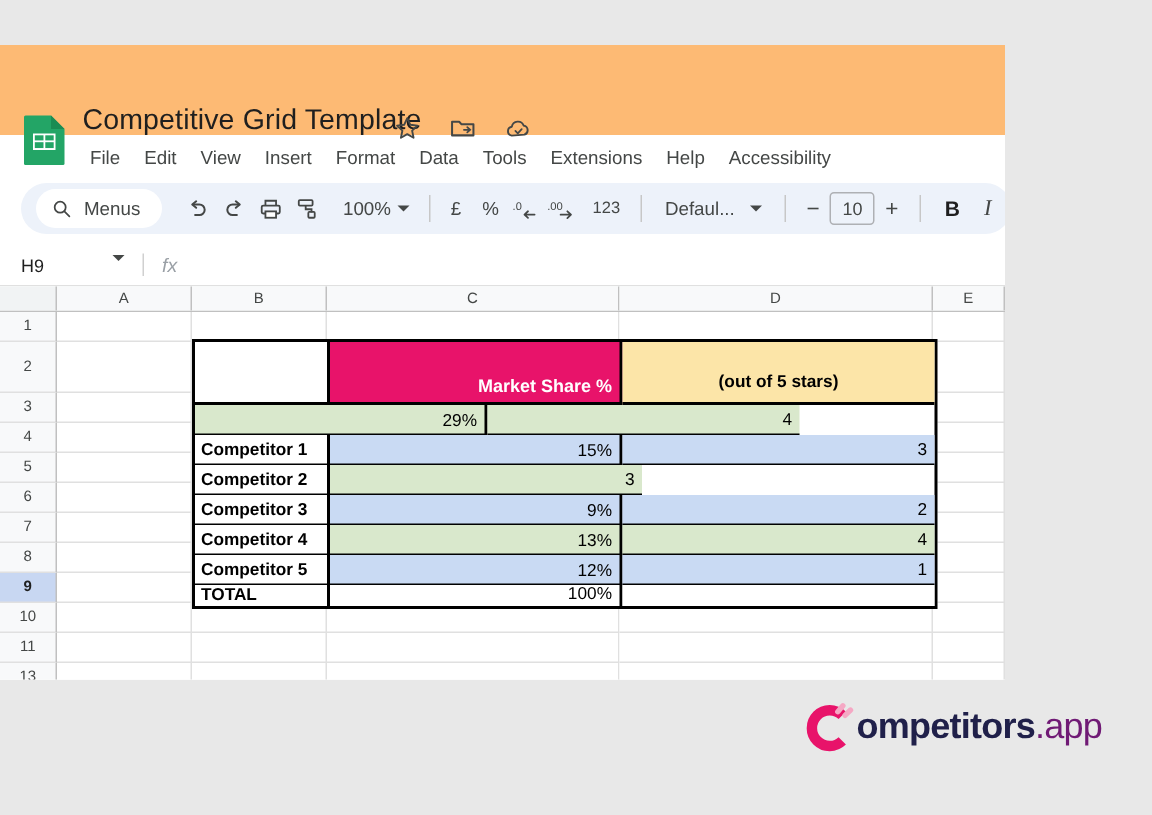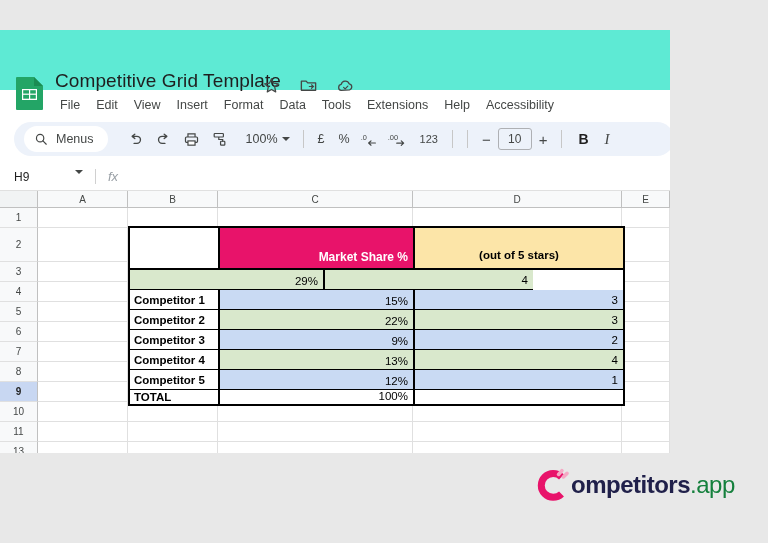--- a/index.html
+++ b/index.html
@@ -13,21 +13,21 @@
 
   
   #window {
     position: absolute; left: 0; top: 30px;
     width: 670px; height: 423px;
     background: #ffffff;
     overflow: hidden;
   }
 
   
-  .titlebar { position: relative; height: 60px; background:#5eead4; }
+  .titlebar { position: relative; height: 60px; background:#fdba74; }
   .sheets-icon {
     position:absolute; left:14px; top:46px; width:32px; height:34px;
   }
   .doc-title {
     position:absolute; left:55px; top:40px;
     font-size:19px; color:#1f1f1f; letter-spacing:.1px;
     white-space:nowrap;
   }
   .title-icons { position:absolute; left:262px; top:46px; display:flex; gap:18px; align-items:center; }
   .ticon { width:19px; height:19px; display:block; }
@@ -164,21 +164,21 @@
   #table .trow.total .c-label { font-weight:bold; }
 
   
   #logo {
     position:absolute; left:536px; top:468px;
     display:flex; align-items:center; gap:0px;
   }
   #logo .mark { width:34px; height:34px; margin-right:1px; }
   #logo .wordmark { font-size:24px; font-weight:bold; letter-spacing:-0.5px; }
   #logo .w-dark { color:#20204a; }
-  #logo .w-pink { color:#15803d; font-weight:normal; }
+  #logo .w-pink { color:#701a75; font-weight:normal; }
 </style>
 </head>
 <body>
 
 <div id="root">
 
   <div id="window">
 
     <div class="titlebar">
 
@@ -281,20 +281,24 @@
         <svg width="24" height="16" viewBox="0 0 32 20">
           <text x="1" y="11" font-size="10" fill="#444746" font-family="Liberation Sans, sans-serif">.00</text>
           <path d="M13 15.5h9M19 12.5l3.2 3-3.2 3" fill="none" stroke="#444746" stroke-width="1.6" stroke-linecap="round" stroke-linejoin="round"></path>
         </svg>
       </div>
 
       <div class="tb-text" style="font-size:11px">123</div>
 
       <div class="tb-sep"></div>
 
+      <div class="tb-font">
+        <span class="nm">Defaul...</span>
+        <span class="caret"></span>
+      </div>
 
       <div class="tb-sep"></div>
 
       <div class="tb-text" style="font-size:15px">−</div>
       <div class="size-box">10</div>
       <div class="tb-text" style="font-size:15px">+</div>
 
       <div class="tb-sep"></div>
 
       <div class="tb-bold">B</div>
@@ -437,21 +441,20 @@
             <div class="c-share">29%</div>
             <div class="c-rating">4</div>
           </div>
           <div class="trow drow blue">
             <div class="c-label">Competitor 1</div>
             <div class="c-share">15%</div>
             <div class="c-rating">3</div>
           </div>
           <div class="trow drow green">
             <div class="c-label">Competitor 2</div>
-            <div class="c-share">22%</div>
             <div class="c-rating">3</div>
           </div>
           <div class="trow drow blue">
             <div class="c-label">Competitor 3</div>
             <div class="c-share">9%</div>
             <div class="c-rating">2</div>
           </div>
           <div class="trow drow green">
             <div class="c-label">Competitor 4</div>
             <div class="c-share">13%</div>

